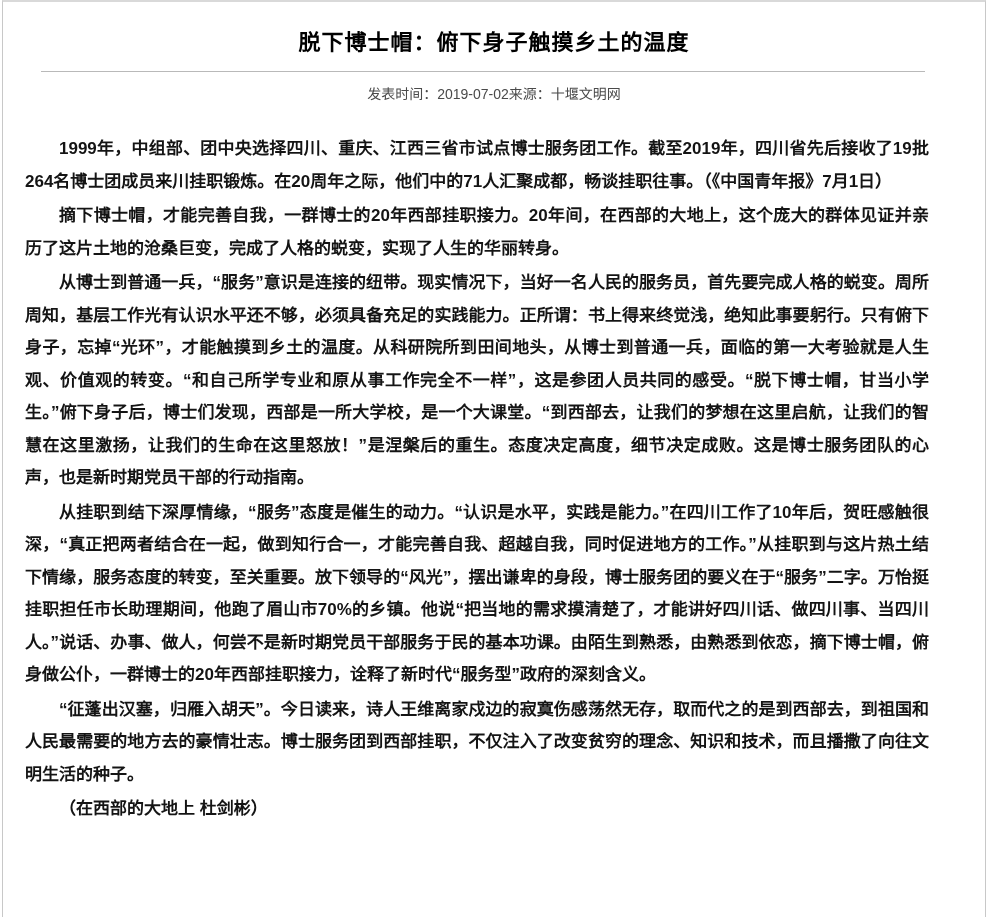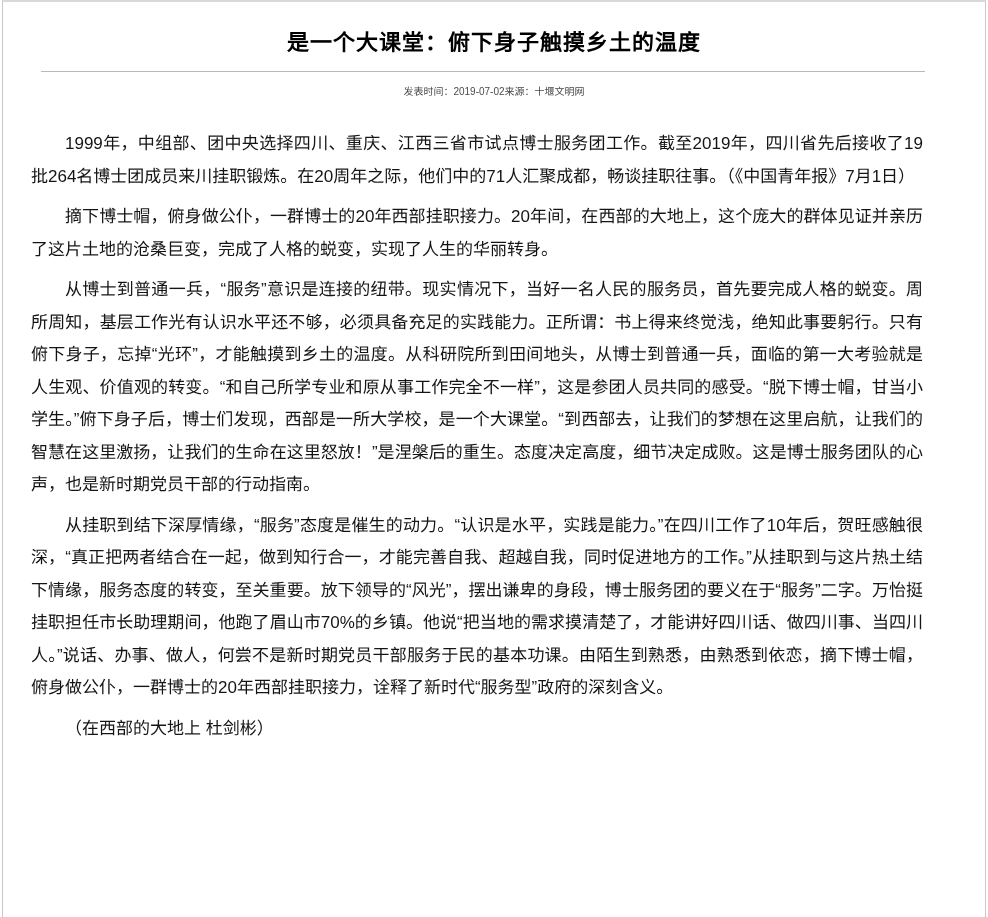--- a/index.html
+++ b/index.html
@@ -28,53 +28,55 @@
   }
   .divider {
     border: none;
     border-top: 1px solid #b9b9b9;
     height: 0;
     margin: 13px 60px 0 38px;
   }
   .meta-line {
     margin-top: 11px;
     text-align: center;
-    font-size: 10px;
+    font-size: 14px;
     color: #4a4a4a;
   }
   .meta-line span { display: inline; }
   .meta-sep { display: inline-block; width: 6px; }
   .article-body {
     margin-top: 30px;
     padding: 0 54px 30px 20px;
     font-size: 17px;
     line-height: 32.5px;
     color: #141414;
     text-align: justify;
   }
   .article-body p {
-    margin: 8px;
+    margin: 2px;
     padding: 0;
     text-indent: 2em;
+    font-weight: bold;
   }
 </style>
 </head>
 <body>
 
 <div class="page">
 
-  <h1 class="article-title">是一个大课堂：俯下身子触摸乡土的温度</h1>
+  <h1 class="article-title">脱下博士帽：俯下身子触摸乡土的温度</h1>
 
   <hr class="divider">
 
   <div class="meta-line">
     <span>发表时间：</span><span>2019-07-02</span><span class="meta-sep"></span><span>来源：</span><span>十堰文明网</span>
   </div>
 
   <div class="article-body">
       <p>1999年，中组部、团中央选择四川、重庆、江西三省市试点博士服务团工作。截至2019年，四川省先后接收了19批264名博士团成员来川挂职锻炼。在20周年之际，他们中的71人汇聚成都，畅谈挂职往事。（《中国青年报》7月1日）</p>
-      <p>摘下博士帽，俯身做公仆，一群博士的20年西部挂职接力。20年间，在西部的大地上，这个庞大的群体见证并亲历了这片土地的沧桑巨变，完成了人格的蜕变，实现了人生的华丽转身。</p>
+      <p>摘下博士帽，才能完善自我，一群博士的20年西部挂职接力。20年间，在西部的大地上，这个庞大的群体见证并亲历了这片土地的沧桑巨变，完成了人格的蜕变，实现了人生的华丽转身。</p>
       <p>从博士到普通一兵，“服务”意识是连接的纽带。现实情况下，当好一名人民的服务员，首先要完成人格的蜕变。周所周知，基层工作光有认识水平还不够，必须具备充足的实践能力。正所谓：书上得来终觉浅，绝知此事要躬行。只有俯下身子，忘掉“光环”，才能触摸到乡土的温度。从科研院所到田间地头，从博士到普通一兵，面临的第一大考验就是人生观、价值观的转变。“和自己所学专业和原从事工作完全不一样”，这是参团人员共同的感受。“脱下博士帽，甘当小学生。”俯下身子后，博士们发现，西部是一所大学校，是一个大课堂。“到西部去，让我们的梦想在这里启航，让我们的智慧在这里激扬，让我们的生命在这里怒放！”是涅槃后的重生。态度决定高度，细节决定成败。这是博士服务团队的心声，也是新时期党员干部的行动指南。</p>
       <p>从挂职到结下深厚情缘，“服务”态度是催生的动力。“认识是水平，实践是能力。”在四川工作了10年后，贺旺感触很深，“真正把两者结合在一起，做到知行合一，才能完善自我、超越自我，同时促进地方的工作。”从挂职到与这片热土结下情缘，服务态度的转变，至关重要。放下领导的“风光”，摆出谦卑的身段，博士服务团的要义在于“服务”二字。万怡挺挂职担任市长助理期间，他跑了眉山市70%的乡镇。他说“把当地的需求摸清楚了，才能讲好四川话、做四川事、当四川人。”说话、办事、做人，何尝不是新时期党员干部服务于民的基本功课。由陌生到熟悉，由熟悉到依恋，摘下博士帽，俯身做公仆，一群博士的20年西部挂职接力，诠释了新时代“服务型”政府的深刻含义。</p>
+      <p>“征蓬出汉塞，归雁入胡天”。今日读来，诗人王维离家戍边的寂寞伤感荡然无存，取而代之的是到西部去，到祖国和人民最需要的地方去的豪情壮志。博士服务团到西部挂职，不仅注入了改变贫穷的理念、知识和技术，而且播撒了向往文明生活的种子。</p>
       <p>（在西部的大地上 杜剑彬）</p>
     </div>
 
 </div>
 
 </body></html>

